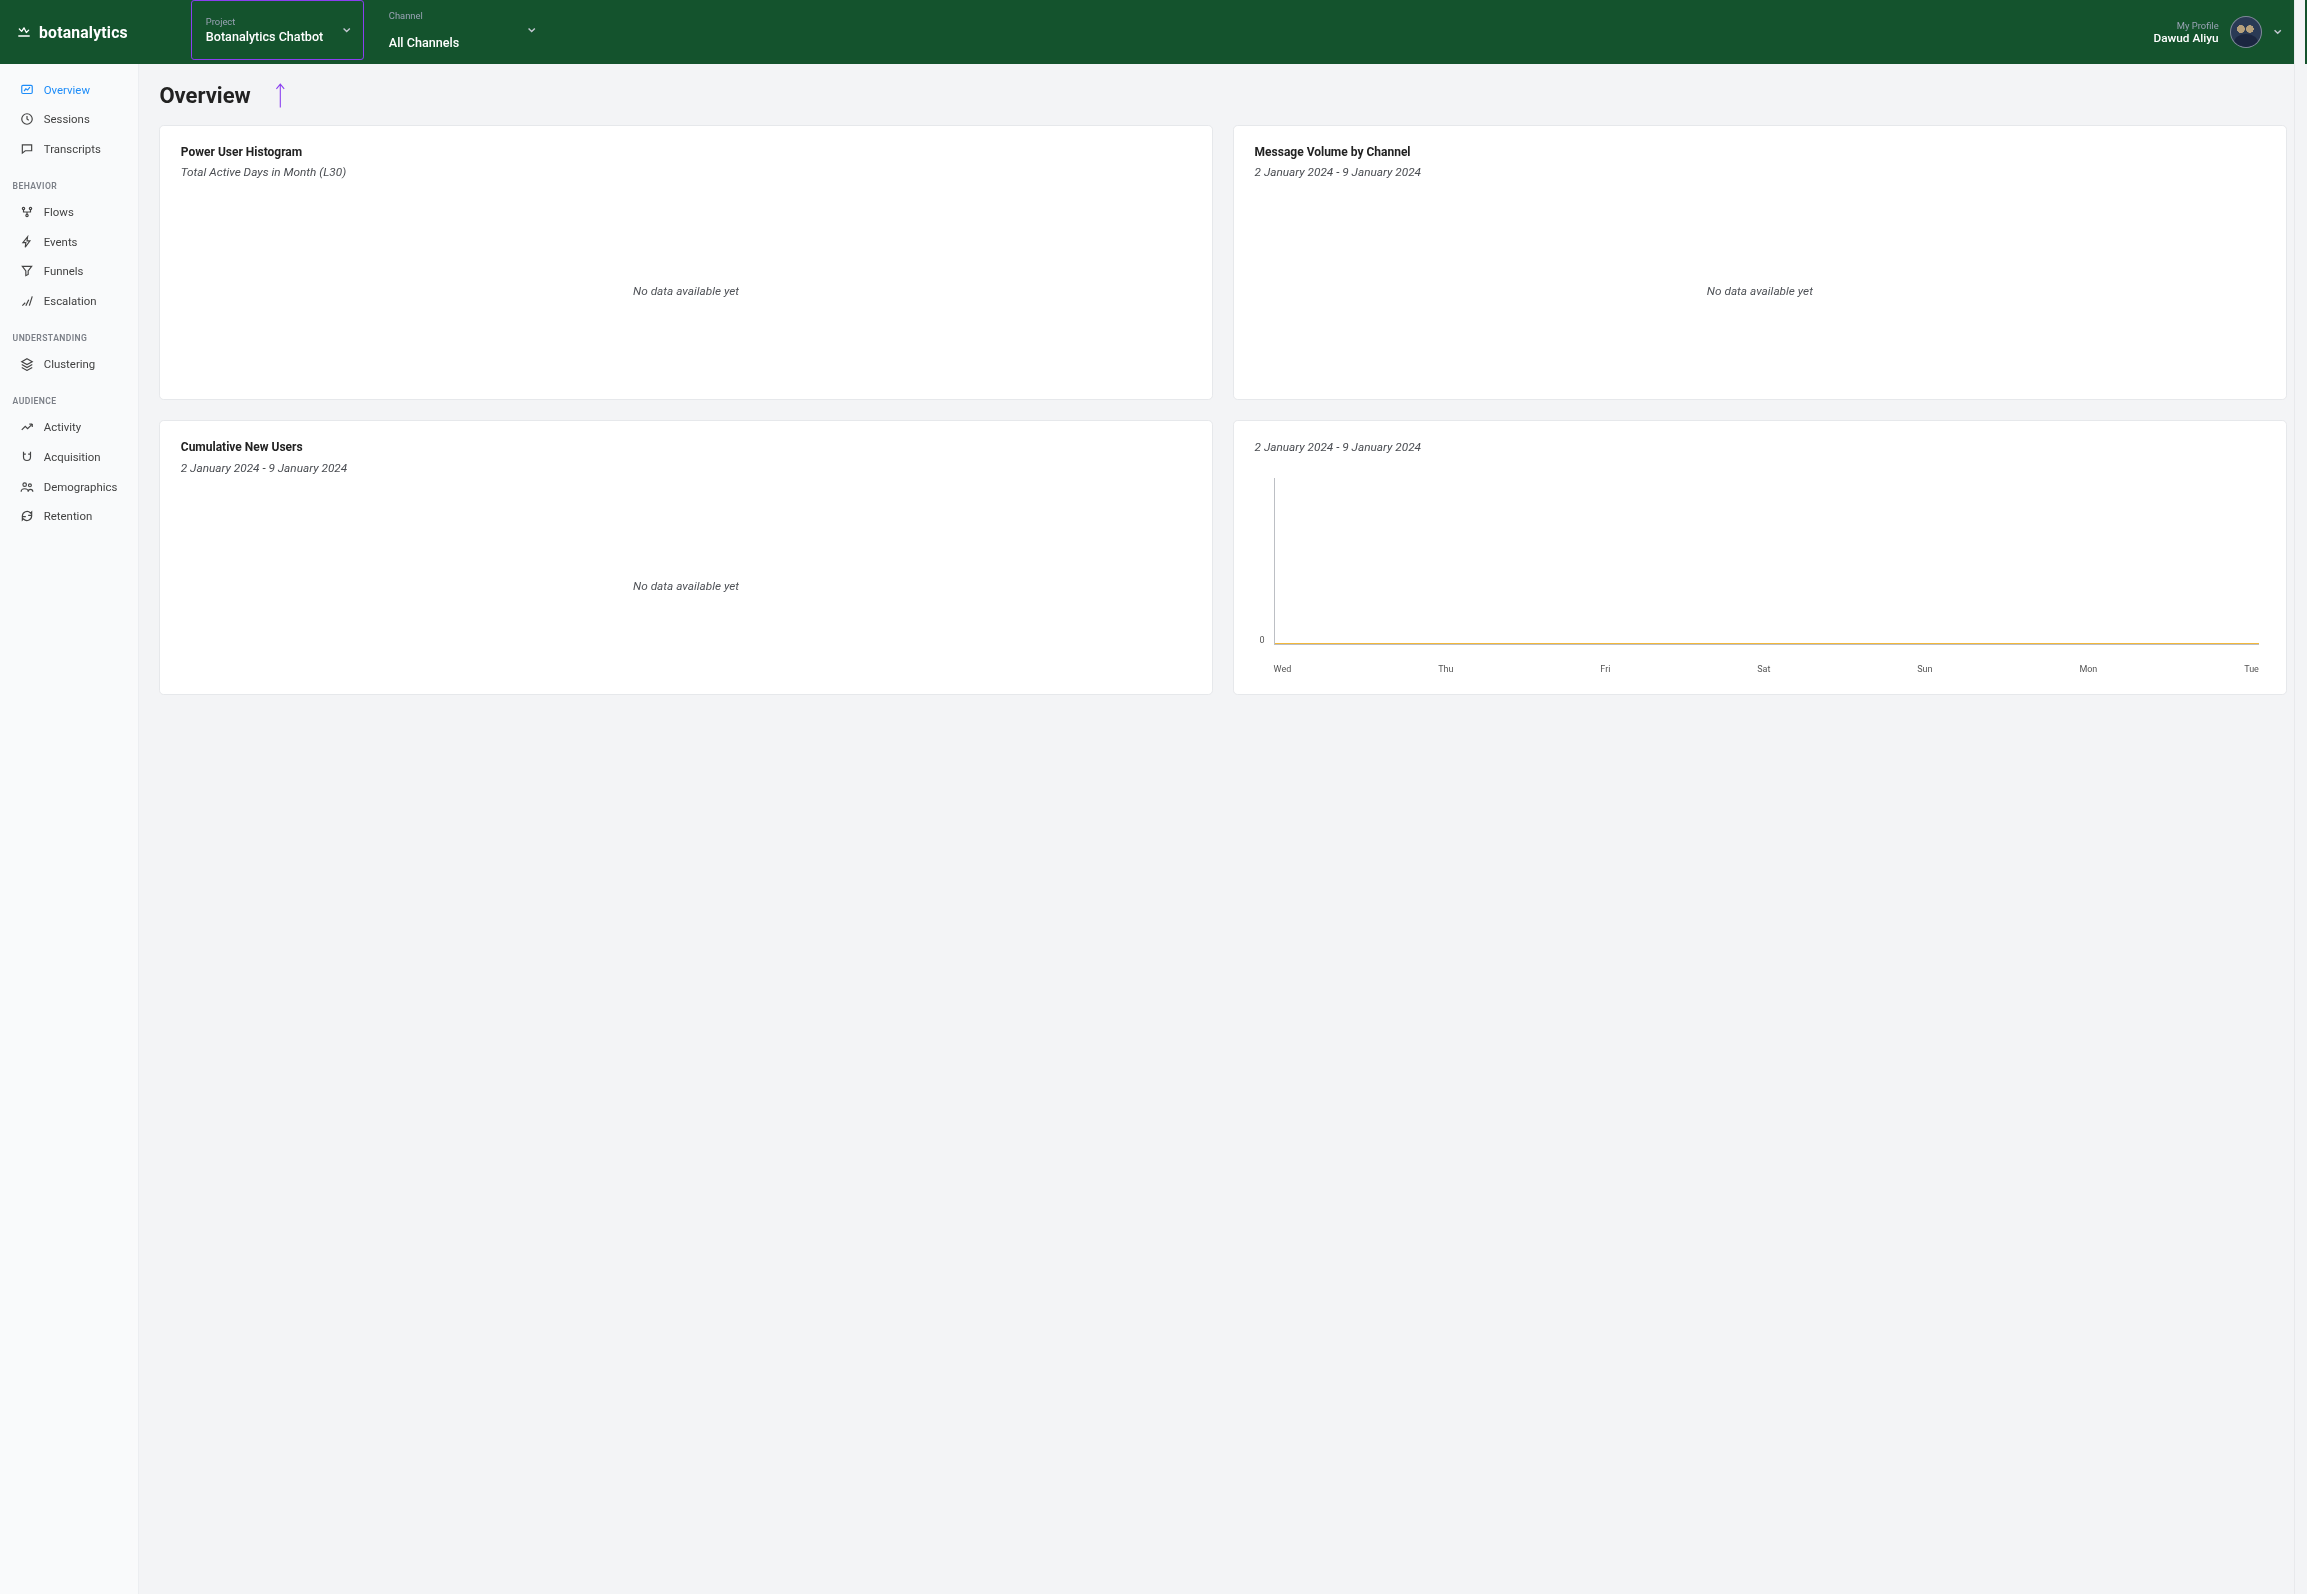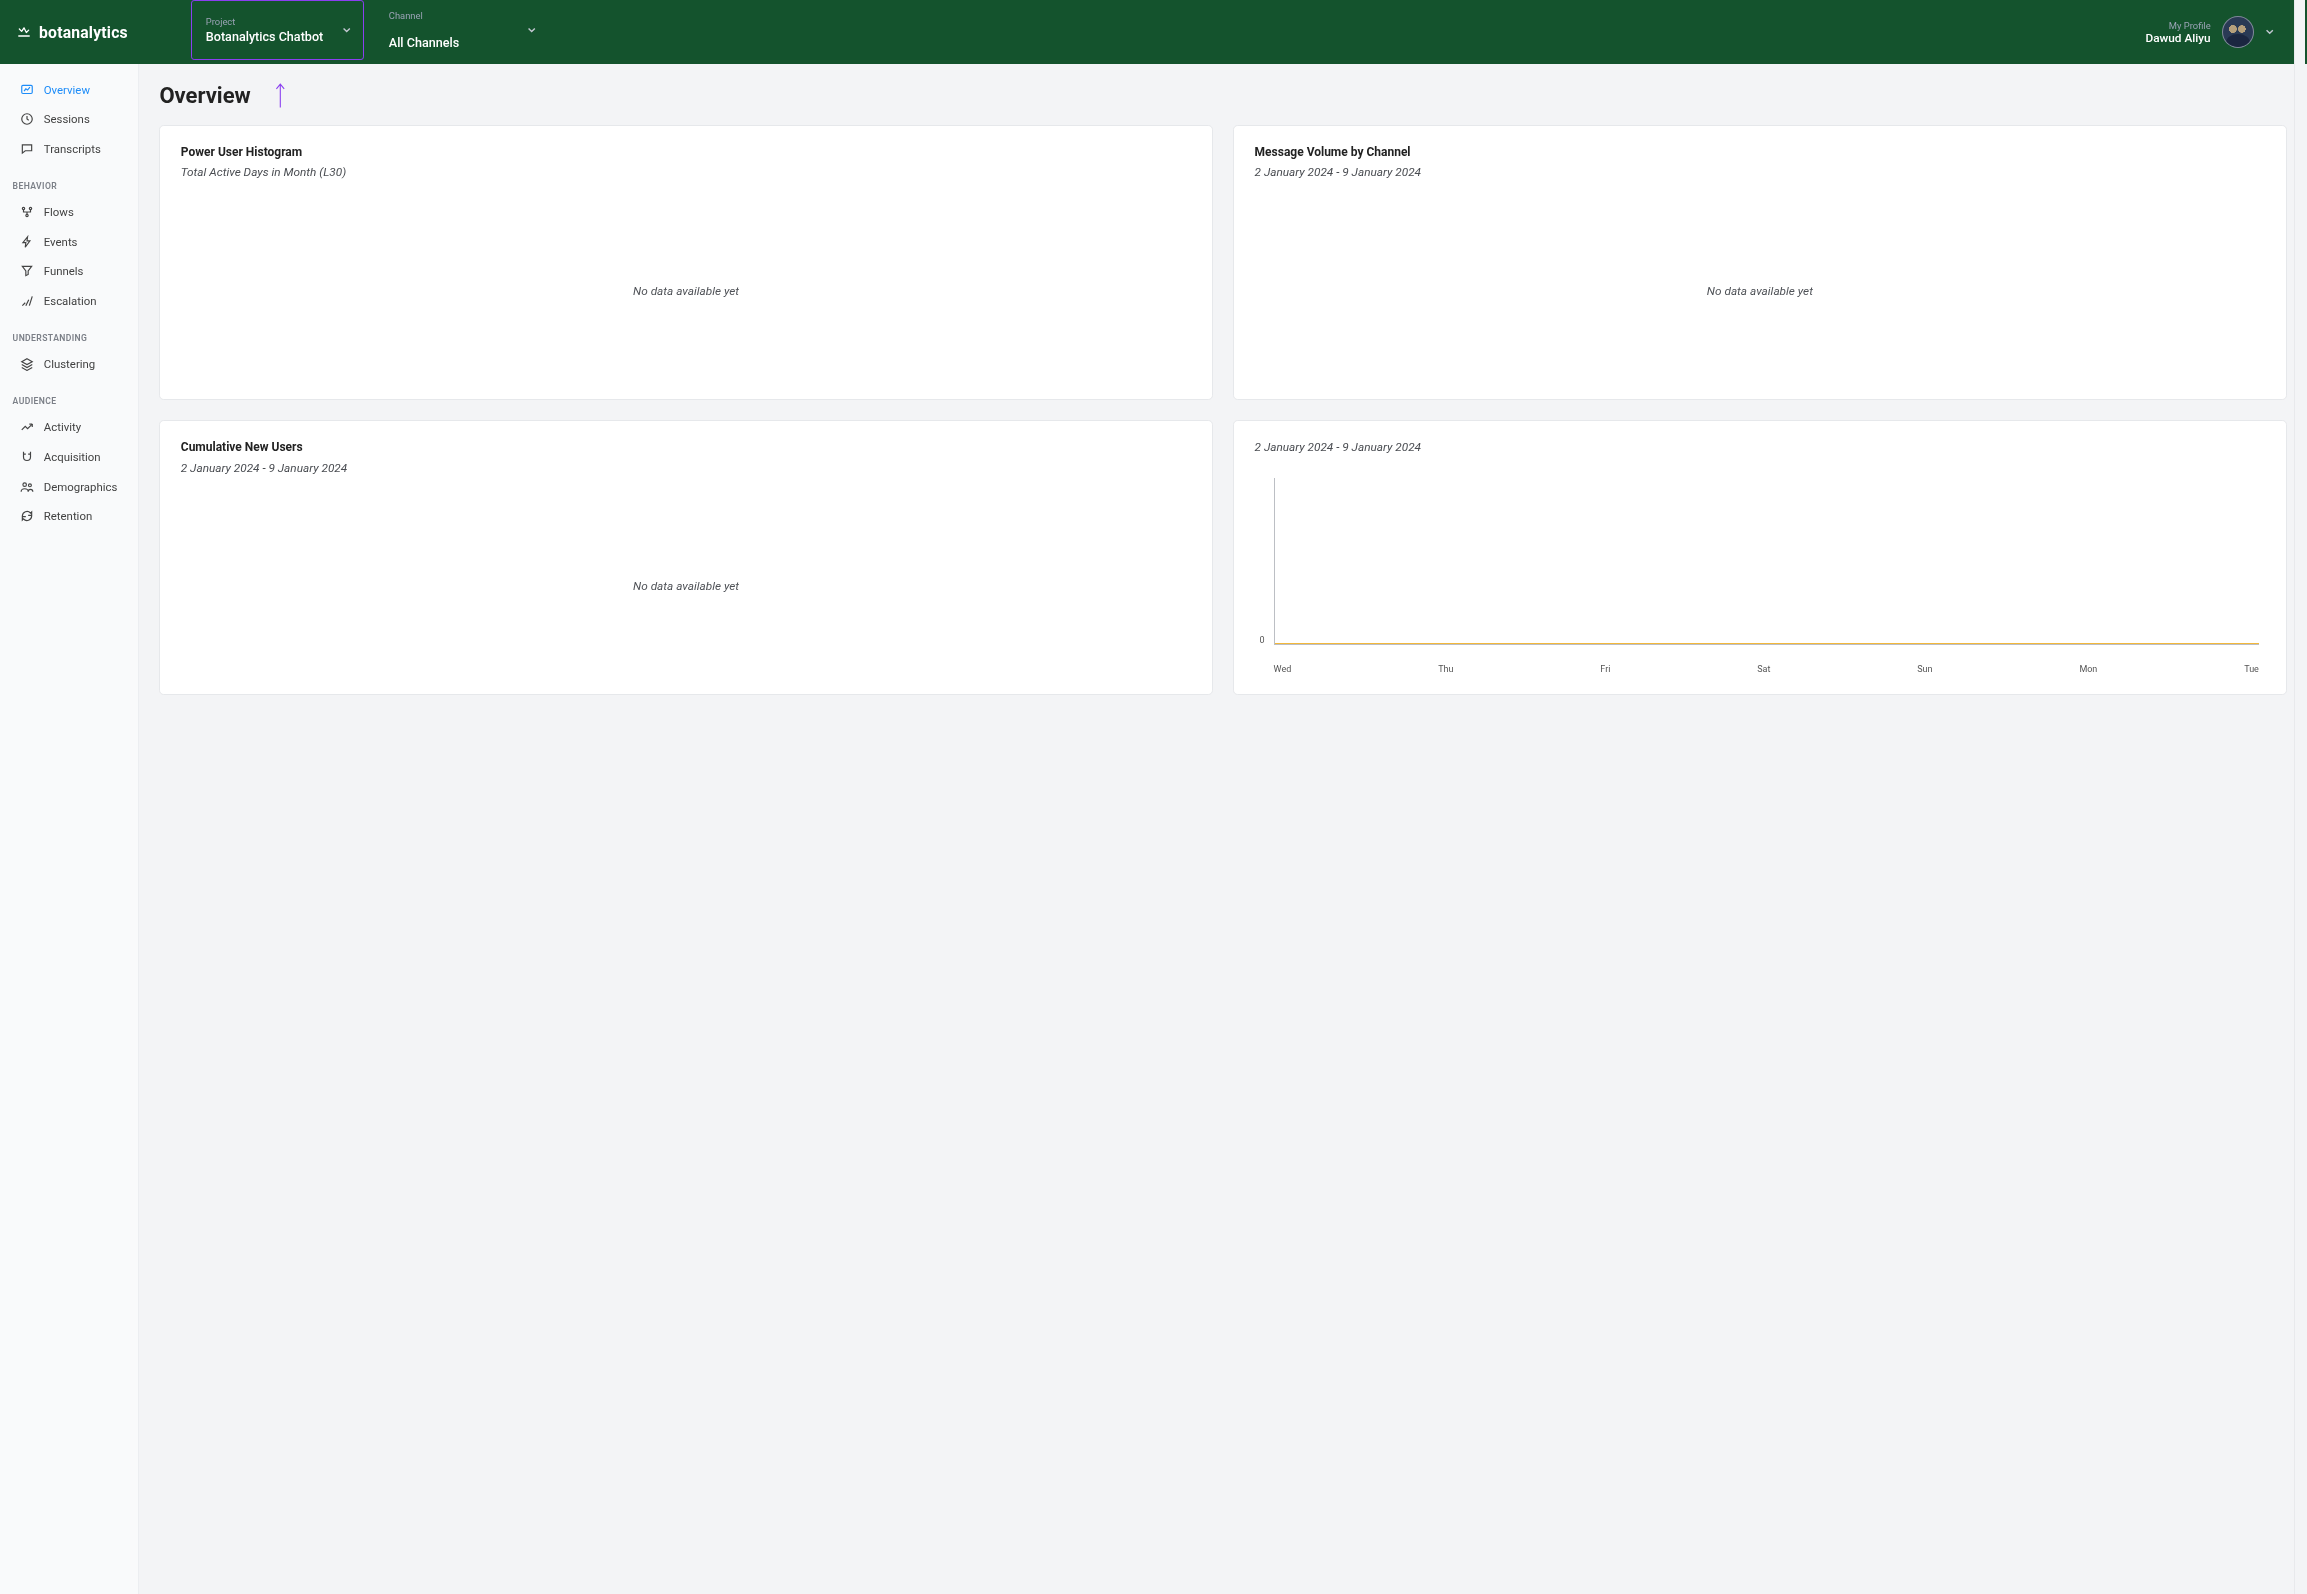--- a/index.html
+++ b/index.html
@@ -8,21 +8,21 @@
   
   .topbar { background:#14532d; color:#fff; height:64px; display:flex; align-items:center; padding:0 14px 0 17.3px; position:relative; }
   .brand { display:flex; align-items:center; gap:7.8px; margin-right:23.5px; min-width:126px;}
   .brand-name { font-size:15.7px; font-weight:700; letter-spacing:0.2px; }
   .top-selectors { display:flex; align-items:stretch; height:100%;padding-left:24px; }
   .selector { display:flex; flex-direction:column; justify-content:center; padding:0 39px 0 14px; height:60px; min-width:173px; position:relative; border-radius:3.1px; cursor:pointer; }
   .selector.highlight { border:1.6px solid #8a3ff0; }
   .selector-label { font-size:9.4px; color:#9aa3b5; margin-bottom:2.4px; }
   .selector-value { font-size:12.6px; color:#fff; font-weight:500; }
   .selector-chevron { position:absolute; right:11px; top:50%; transform:translateY(-50%); color:#c2c7d1; }
-  .right-profile { margin-left:auto; display:flex; align-items:center; gap:11px; cursor:pointer; padding-right:19px;}
+  .right-profile { margin-left:auto; display:flex; align-items:center; gap:11px; cursor:pointer; padding-right:11px;}
   .profile-text { text-align:right; }
   .profile-label { font-size:9.4px; color:#9aa3b5; }
   .profile-name { font-size:11.8px; color:#fff; font-weight:500; }
   .avatar { width:32px; height:32px; border-radius:50%; border:0.8px solid rgba(255,255,255,0.4); background: radial-gradient(circle at 33% 40%, #b6a07c 0 14%, transparent 15%), radial-gradient(circle at 63% 40%, #b6a07c 0 14%, transparent 15%), linear-gradient(#2a3a55,#2a3a55); background-color:#23314f; position:relative; overflow:hidden;}
   .avatar::after{content:"";position:absolute;left:10%;right:10%;bottom:-10%;height:55%;background:linear-gradient(#1b2640,#1b2640);border-radius:50% 50% 0 0;}
   
   .body { flex:1; display:flex; min-height:0; }
   .sidebar { width:139px; background:#f9fafb; border-right:0.8px solid #eceef1; padding:11px 0 15.7px 0; overflow-y:auto;}
   .side-item { display:flex; align-items:center; gap:9.4px; padding:7.8px 11px 7.8px 20.4px; font-size:11.4px; color:#424242; cursor:pointer; }
   .side-item.active { color:#1d8cf8; }

